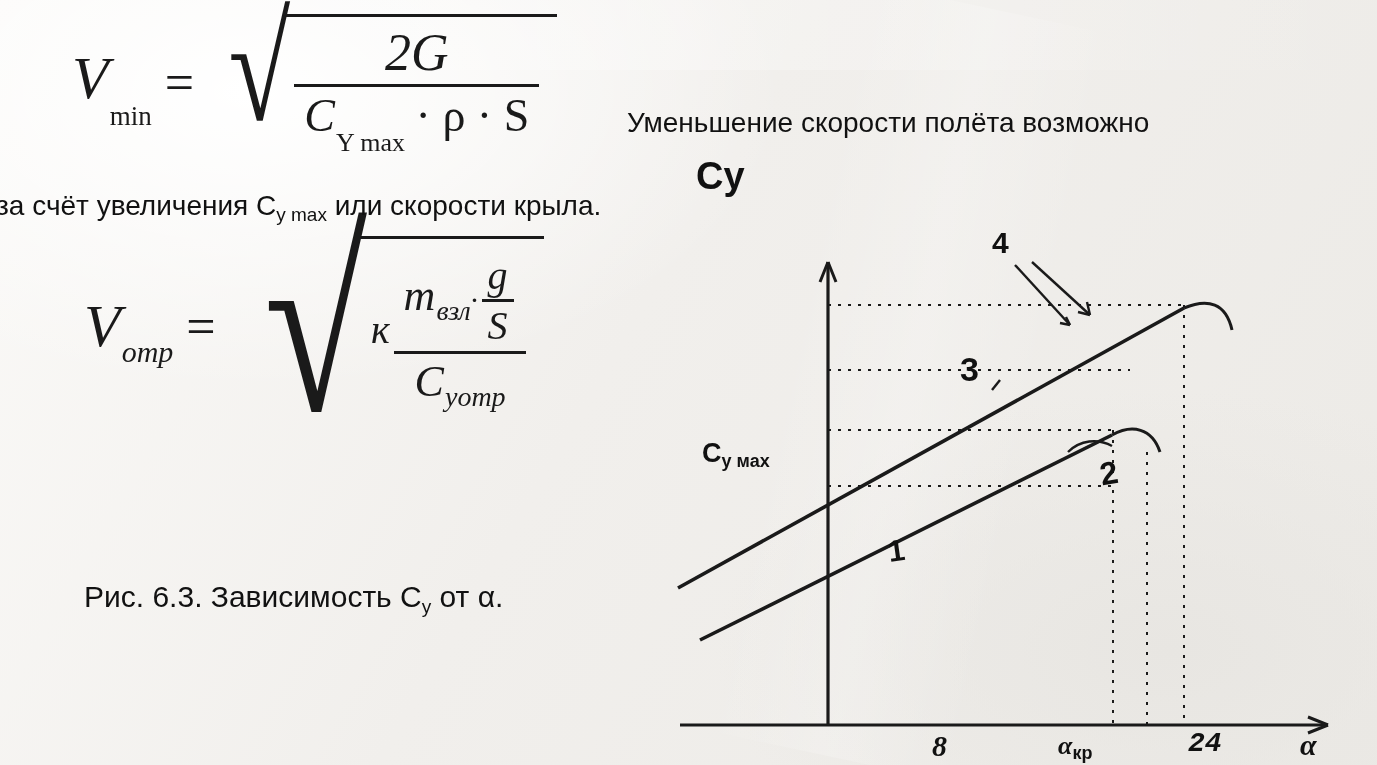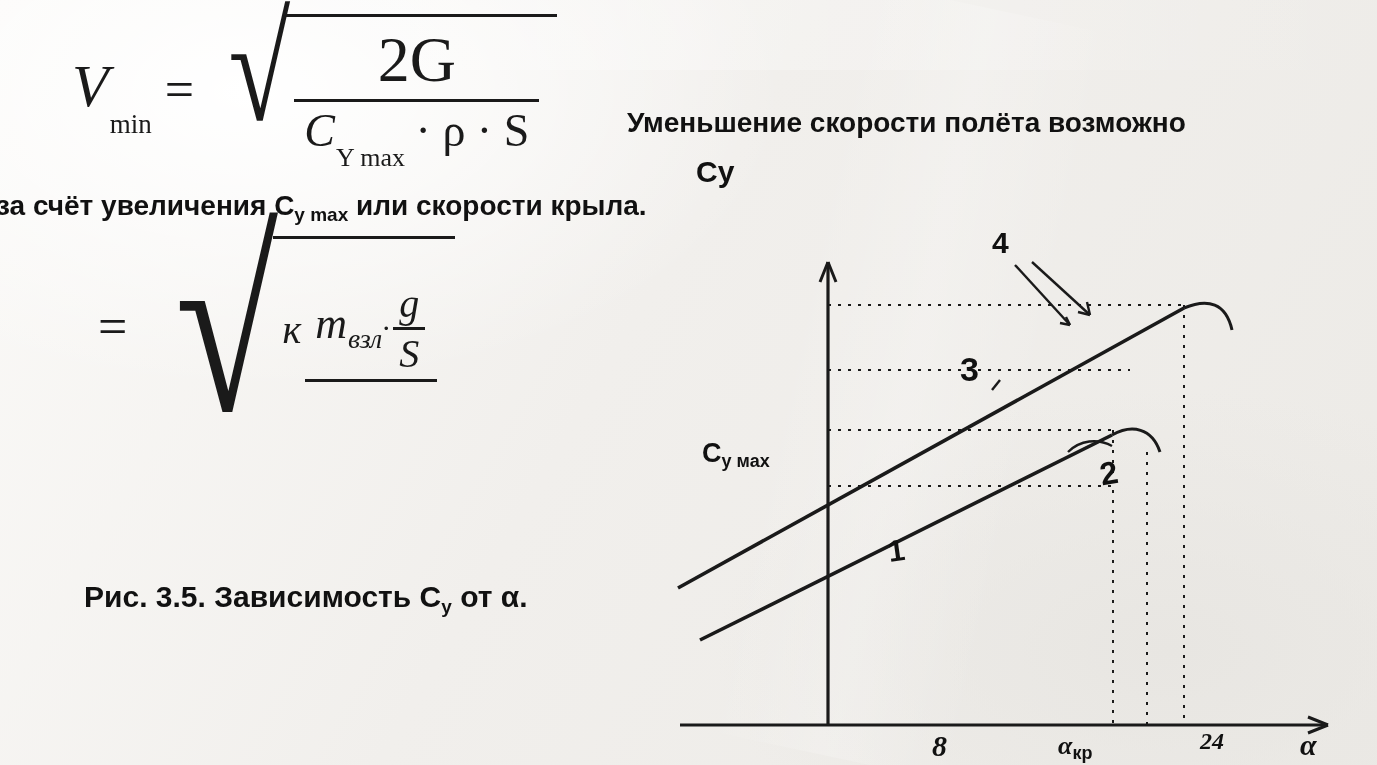--- a/index.html
+++ b/index.html
@@ -108,21 +108,21 @@
   .frac > .num, .frac > .den {
     padding: 2px 10px;
     white-space: nowrap;
   }
   .frac > .bar {
     height: 3px;
     background: #1a1a1a;
     width: 100%;
     align-self: stretch;
   }
-  .f-num-1 { font-size: 64px; }
+  .f-num-1 { font-size: 52px; font-style: italic; }
   .f-den-1 { font-size: 46px; font-style: italic; text-align: right; }
 
   .f2-outer .num { font-size: 42px; text-align: right; }
   .f2-outer .den { font-size: 44px; font-style: italic; }
 
   .inline-frac {
     display: inline-flex;
     flex-direction: column;
     align-items: center;
     vertical-align: middle;
@@ -144,21 +144,21 @@
     font-style: italic;
     font-family: "Liberation Serif", serif;
     padding-right: 4px;
     align-self: center;
   }
 
   
   .prose {
     position: absolute;
     font-family: "Liberation Sans", sans-serif;
-    font-weight: bold;
+    font-weight: normal;
     font-size: 28px;
     color: #111;
     white-space: nowrap;
   }
   .prose-1 { left: 627px; top: 107px; }
   .prose-2 { left: -4px;  top: 190px; }
   .caption  { left: 84px; top: 580px; font-size: 30px; }
   .sub-sm { font-size: 19px; position: relative; top: 6px; }
 
   
@@ -207,50 +207,56 @@
             <span style="font-style:normal;">· ρ · S</span>
           </span>
         </span>
       </span>
     </span>
   </div>
 </div>
 
 <div class="formula-2">
   <div class="mathrow">
+    <span class="var-big">
+      <span>V</span><span class="sub-i">отр</span>
+    </span>
     <span class="eq">=</span>
     <span class="radical tall">
       <span class="sqrt-glyph">√</span>
       <span class="radicand">
         <div style="display:flex;align-items:center;">
           <span class="k-lead">к</span>
           <span class="frac f2-outer">
             <span class="num">
               <span style="font-size:44px;font-style:italic;font-family:'Liberation Serif',serif;">m</span><span class="sub-i" style="font-size:28px;top:10px;">взл</span><span style="font-size:30px;">·</span><span class="inline-frac">
                 <span class="n">g</span>
                 <span class="b"></span>
                 <span class="d">S</span>
               </span>
             </span>
             <span class="bar"></span>
+            <span class="den">
+              <span>C</span><span class="sub-i" style="font-size:28px;top:10px;">yотр</span>
+            </span>
           </span>
         </div>
       </span>
     </span>
   </div>
 </div>
 
 <div class="prose prose-1">Уменьшение скорости полёта возможно</div>
 
 <div class="prose prose-2">
   <span>за счёт увеличения С</span><span class="sub-sm">y max</span><span> или скорости крыла.</span>
 </div>
 
 <div class="prose caption">
-  <span>Рис. 3.5. Зависимость С</span><span class="sub-sm">y</span><span> от α.</span>
+  <span>Рис. 6.3. Зависимость С</span><span class="sub-sm">y</span><span> от α.</span>
 </div>
 
 <div class="chart-wrap">
   <svg width="717" height="575" viewBox="0 0 717 575">
 
     <g stroke="#1a1a1a" stroke-width="3.2" fill="none">
 
       <path d="M168,72 L168,535"></path>
       <path d="M168,72 L160,92 M168,72 L176,92" stroke-width="3"></path>
 
@@ -287,33 +293,33 @@
       <path d="M332,200 L340,190"></path>
       <path d="M408,262 C420,250 438,248 452,256"></path>
     </g>
 
     <g stroke="#1a1a1a" stroke-width="2.5" fill="none">
       <path d="M297,535 L297,535"></path>
     </g>
   </svg>
 
   
-  <div class="chart-label" style="left:36px; top:-35px; font-size:30px;">
+  <div class="chart-label" style="left:36px; top:-35px; font-size:38px;">
     <span>Cy</span>
   </div>
 
   <div class="chart-label" style="left:42px; top:248px;">
     <span>С</span><span class="small-sub">y мax</span>
   </div>
 
   <div class="chart-label serif-it" style="left:272px; top:539px; font-size:30px;">8</div>
   <div class="chart-label" style="left:398px; top:540px; font-size:26px;">
     <span style="font-family:'Liberation Serif',serif;font-style:italic;">α</span><span class="small-sub">кр</span>
   </div>
-  <div class="chart-label serif-it" style="left:540px; top:538px; font-size:24px;">24</div>
+  <div class="chart-label serif-it" style="left:528px; top:538px; font-size:28px;font-family:Liberation Mono, monospace;">24</div>
   <div class="chart-label" style="left:640px; top:538px; font-size:30px; font-family:'Liberation Serif', serif; font-style:italic;">α</div>
 
   
   <div class="chart-label" style="left:228px; top:344px; font-size:30px; transform:rotate(-8deg);">1</div>
   <div class="chart-label" style="left:440px; top:265px; font-size:32px; transform:rotate(-10deg);">2</div>
   <div class="chart-label" style="left:300px; top:160px; font-size:34px;">3</div>
   <div class="chart-label" style="left:332px; top:36px; font-size:30px;">4</div>
 </div>
 
 </body></html>

